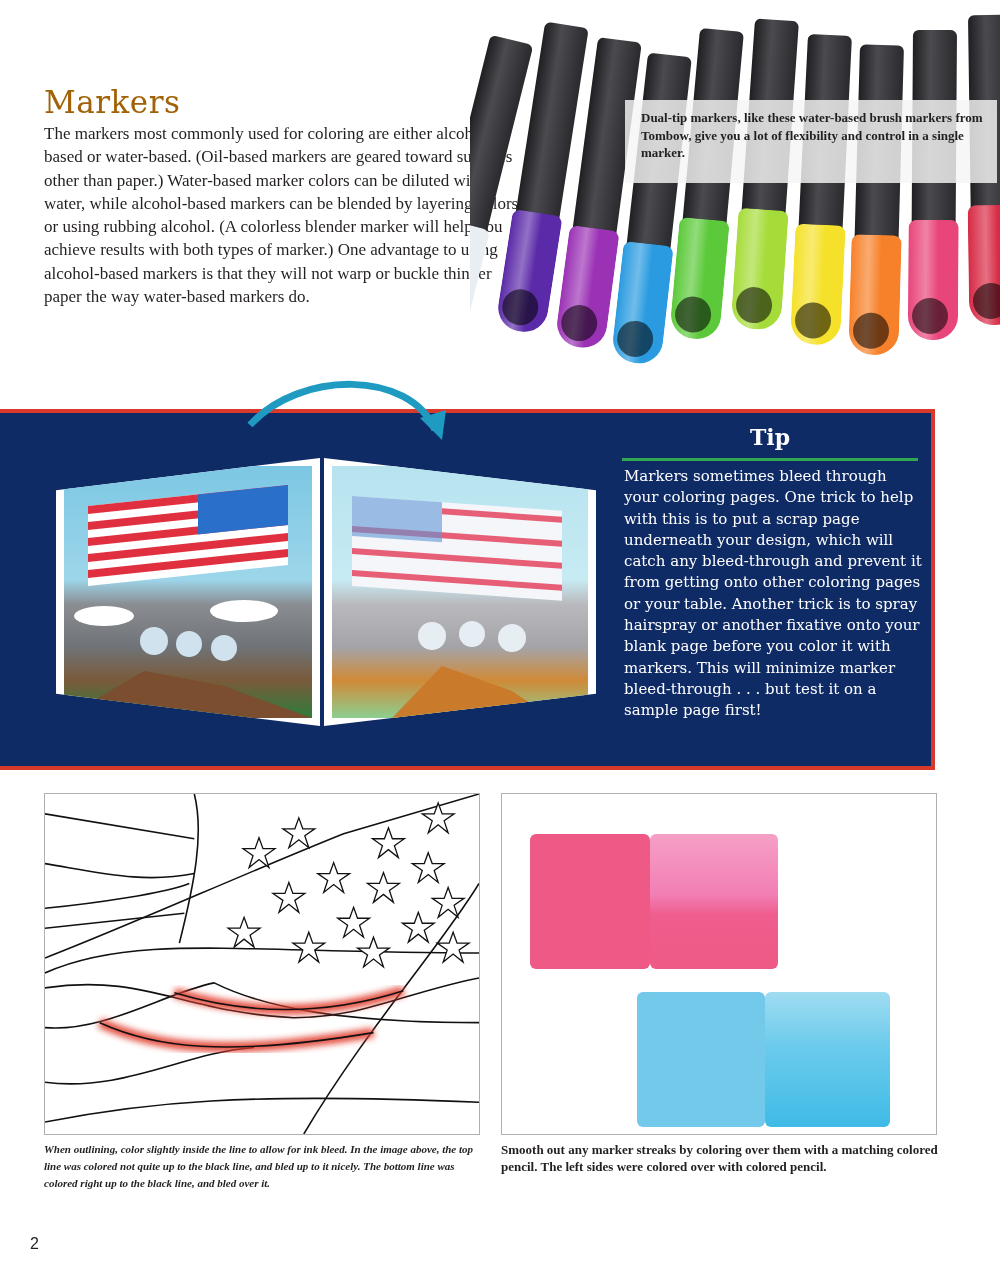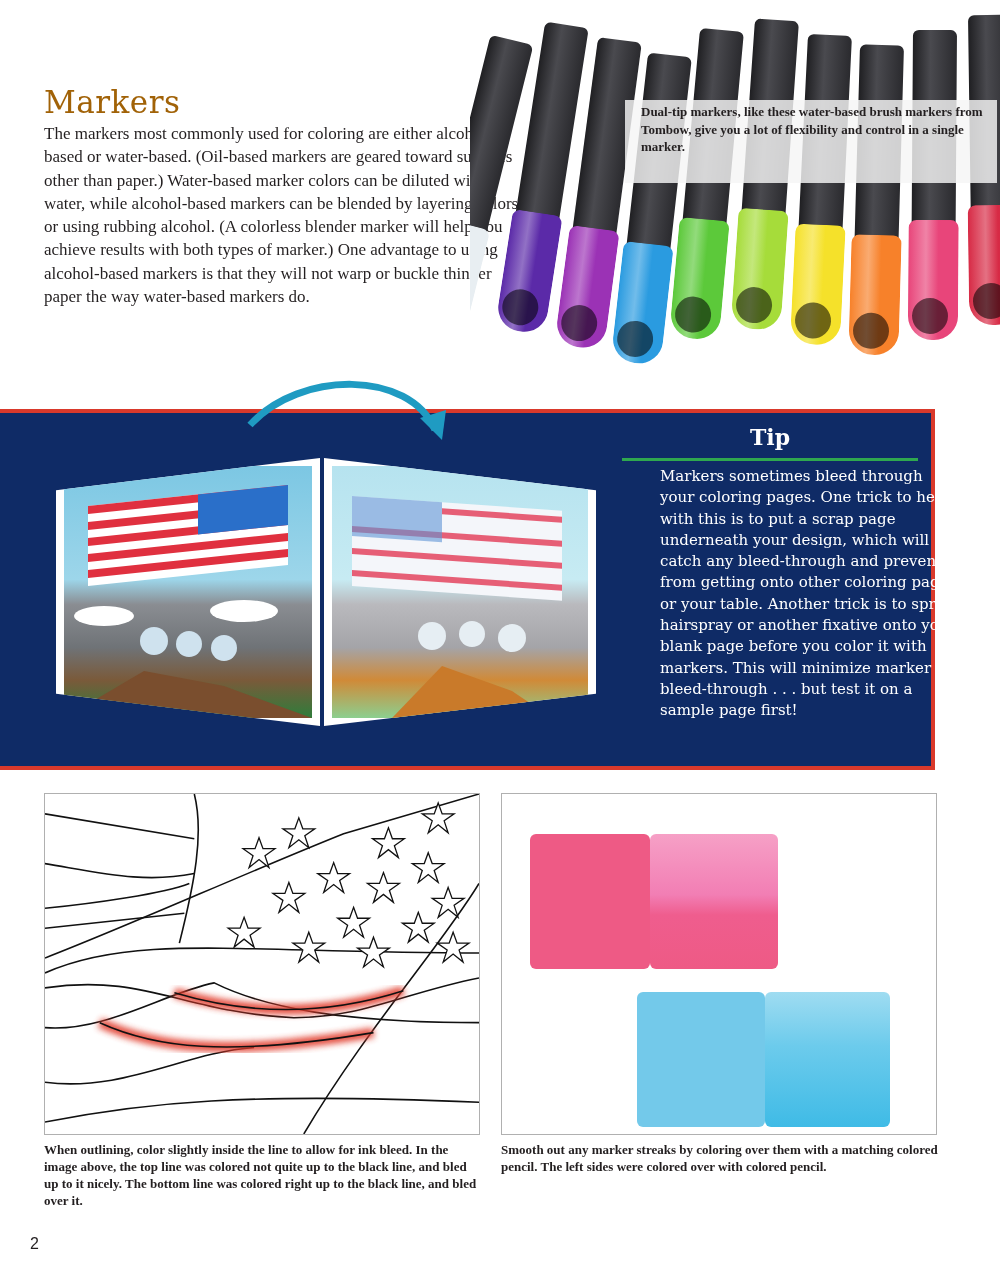--- a/index.html
+++ b/index.html
@@ -9,42 +9,42 @@
   
   #title { left:44px; top:84px; font-size:31px; font-weight:normal; letter-spacing:0.5px; color:#a16207; font-family:"DejaVu Serif", serif; font-weight:300; }
   #intro { left:44px; top:122px; width:480px; font-size:17px; line-height:23.3px; color:#231f20; }
 
   
   #markers-photo { left:470px; top:0; width:530px; height:380px; overflow:hidden; }
   .marker { position:absolute; width:44px; border-radius:6px; }
   .marker .body { position:absolute; left:0; top:0; width:44px; height:280px; background:linear-gradient(90deg,#1f1f22,#4a4a4f 40%,#2a2a2e); border-radius:6px 6px 0 0; }
   .marker .cap { position:absolute; left:-3px; width:50px; height:120px; border-radius:8px 8px 24px 24px; }
   .marker .cap-end { position:absolute; left:4px; bottom:6px; width:36px; height:36px; border-radius:50%; opacity:0.55; background:#000; }
-  #caption-photo { left:625px; top:100px; width:372px; height:83px; background:rgba(245,245,245,0.82); padding:3px 0 0 16px; box-sizing:border-box; font-size:13px; line-height:17.5px; font-weight:bold; color:#231f20; }
+  #caption-photo { left:625px; top:100px; width:372px; height:83px; background:rgba(245,245,245,0.82); padding:9px 0 0 16px; box-sizing:border-box; font-size:13px; line-height:17.5px; font-weight:bold; color:#231f20; }
 
   
   #tip-panel { left:0; top:409px; width:935px; height:361px; background:#0f2b66; border-top:4px solid #d9392b; border-right:4px solid #d9392b; border-bottom:4px solid #d9392b; box-sizing:border-box; }
   #tip-title { left:622px; top:424px; width:296px; text-align:center; font-family:"DejaVu Serif", serif; font-weight:bold; font-size:22px; color:#ffffff; }
   #tip-rule { left:622px; top:458px; width:296px; height:3px; background:#2fa84f; }
-  #tip-text { left:624px; top:466px; width:300px; font-family:"DejaVu Serif", serif; font-size:15px; line-height:21.3px; color:#ffffff;margin-left:36px; }
+  #tip-text { left:624px; top:466px; width:300px; font-family:"DejaVu Serif", serif; font-size:15px; line-height:21.3px; color:#ffffff; }
 
   
   #book { left:56px; top:438px; width:540px; height:302px; }
   .page { position:absolute; background:#fff; box-shadow:0 2px 6px rgba(0,0,0,0.35); }
   #page-left { left:0; top:20px; width:264px; height:268px; clip-path:polygon(0 12%, 100% 0, 100% 100%, 0 88%); }
   #page-right { left:268px; top:20px; width:272px; height:268px; clip-path:polygon(0 0, 100% 12%, 100% 88%, 0 100%); }
   .art { position:absolute; left:8px; top:8px; right:8px; bottom:8px; }
   #art-left { background:linear-gradient(180deg,#7cc7e3 0%,#9dd6ea 45%,#8a8d92 55%,#6f7377 72%,#7a5a3a 85%,#2e7d3b 100%); }
   #art-right { background:linear-gradient(180deg,#b6e3ef 0%,#c7ebf3 45%,#b9b9bd 55%,#a4a4a8 72%,#d08a38 85%,#8ccf8f 100%); }
 
   
   #flag-outline-box { left:44px; top:793px; width:436px; height:342px; border:1px solid #b0b0b0; box-sizing:border-box; background:#fff; overflow:hidden; }
   #swatch-box { left:501px; top:793px; width:436px; height:342px; border:1px solid #b0b0b0; box-sizing:border-box; background:#fff; overflow:hidden; }
   .swatch { position:absolute; border-radius:6px; }
-  #caption-left { left:44px; top:1141px; width:440px; font-size:13px; line-height:17px; font-weight:bold; }
+  #caption-left { left:44px; top:1141px; width:440px; font-size:11px; line-height:17px; font-weight:bold;font-style:italic; }
   #caption-right { left:501px; top:1141px; width:440px; font-size:13px; line-height:17px; font-weight:bold; }
   #page-number { left:30px; top:1235px; font-family:"Liberation Sans", sans-serif; font-size:16px; color:#231f20; }
 </style>
 </head>
 <body>
 
 <div id="title" class="abs">Markers</div>
 <div id="intro" class="abs">The markers most commonly used for coloring are either alcohol-based or water-based. (Oil-based markers are geared toward surfaces other than paper.) Water-based marker colors can be diluted with water, while alcohol-based markers can be blended by layering colors or using rubbing alcohol. (A colorless blender marker will help you achieve results with both types of marker.) One advantage to using alcohol-based markers is that they will not warp or buckle thinner paper the way water-based markers do.</div>
 
 <div id="markers-photo" class="abs">

